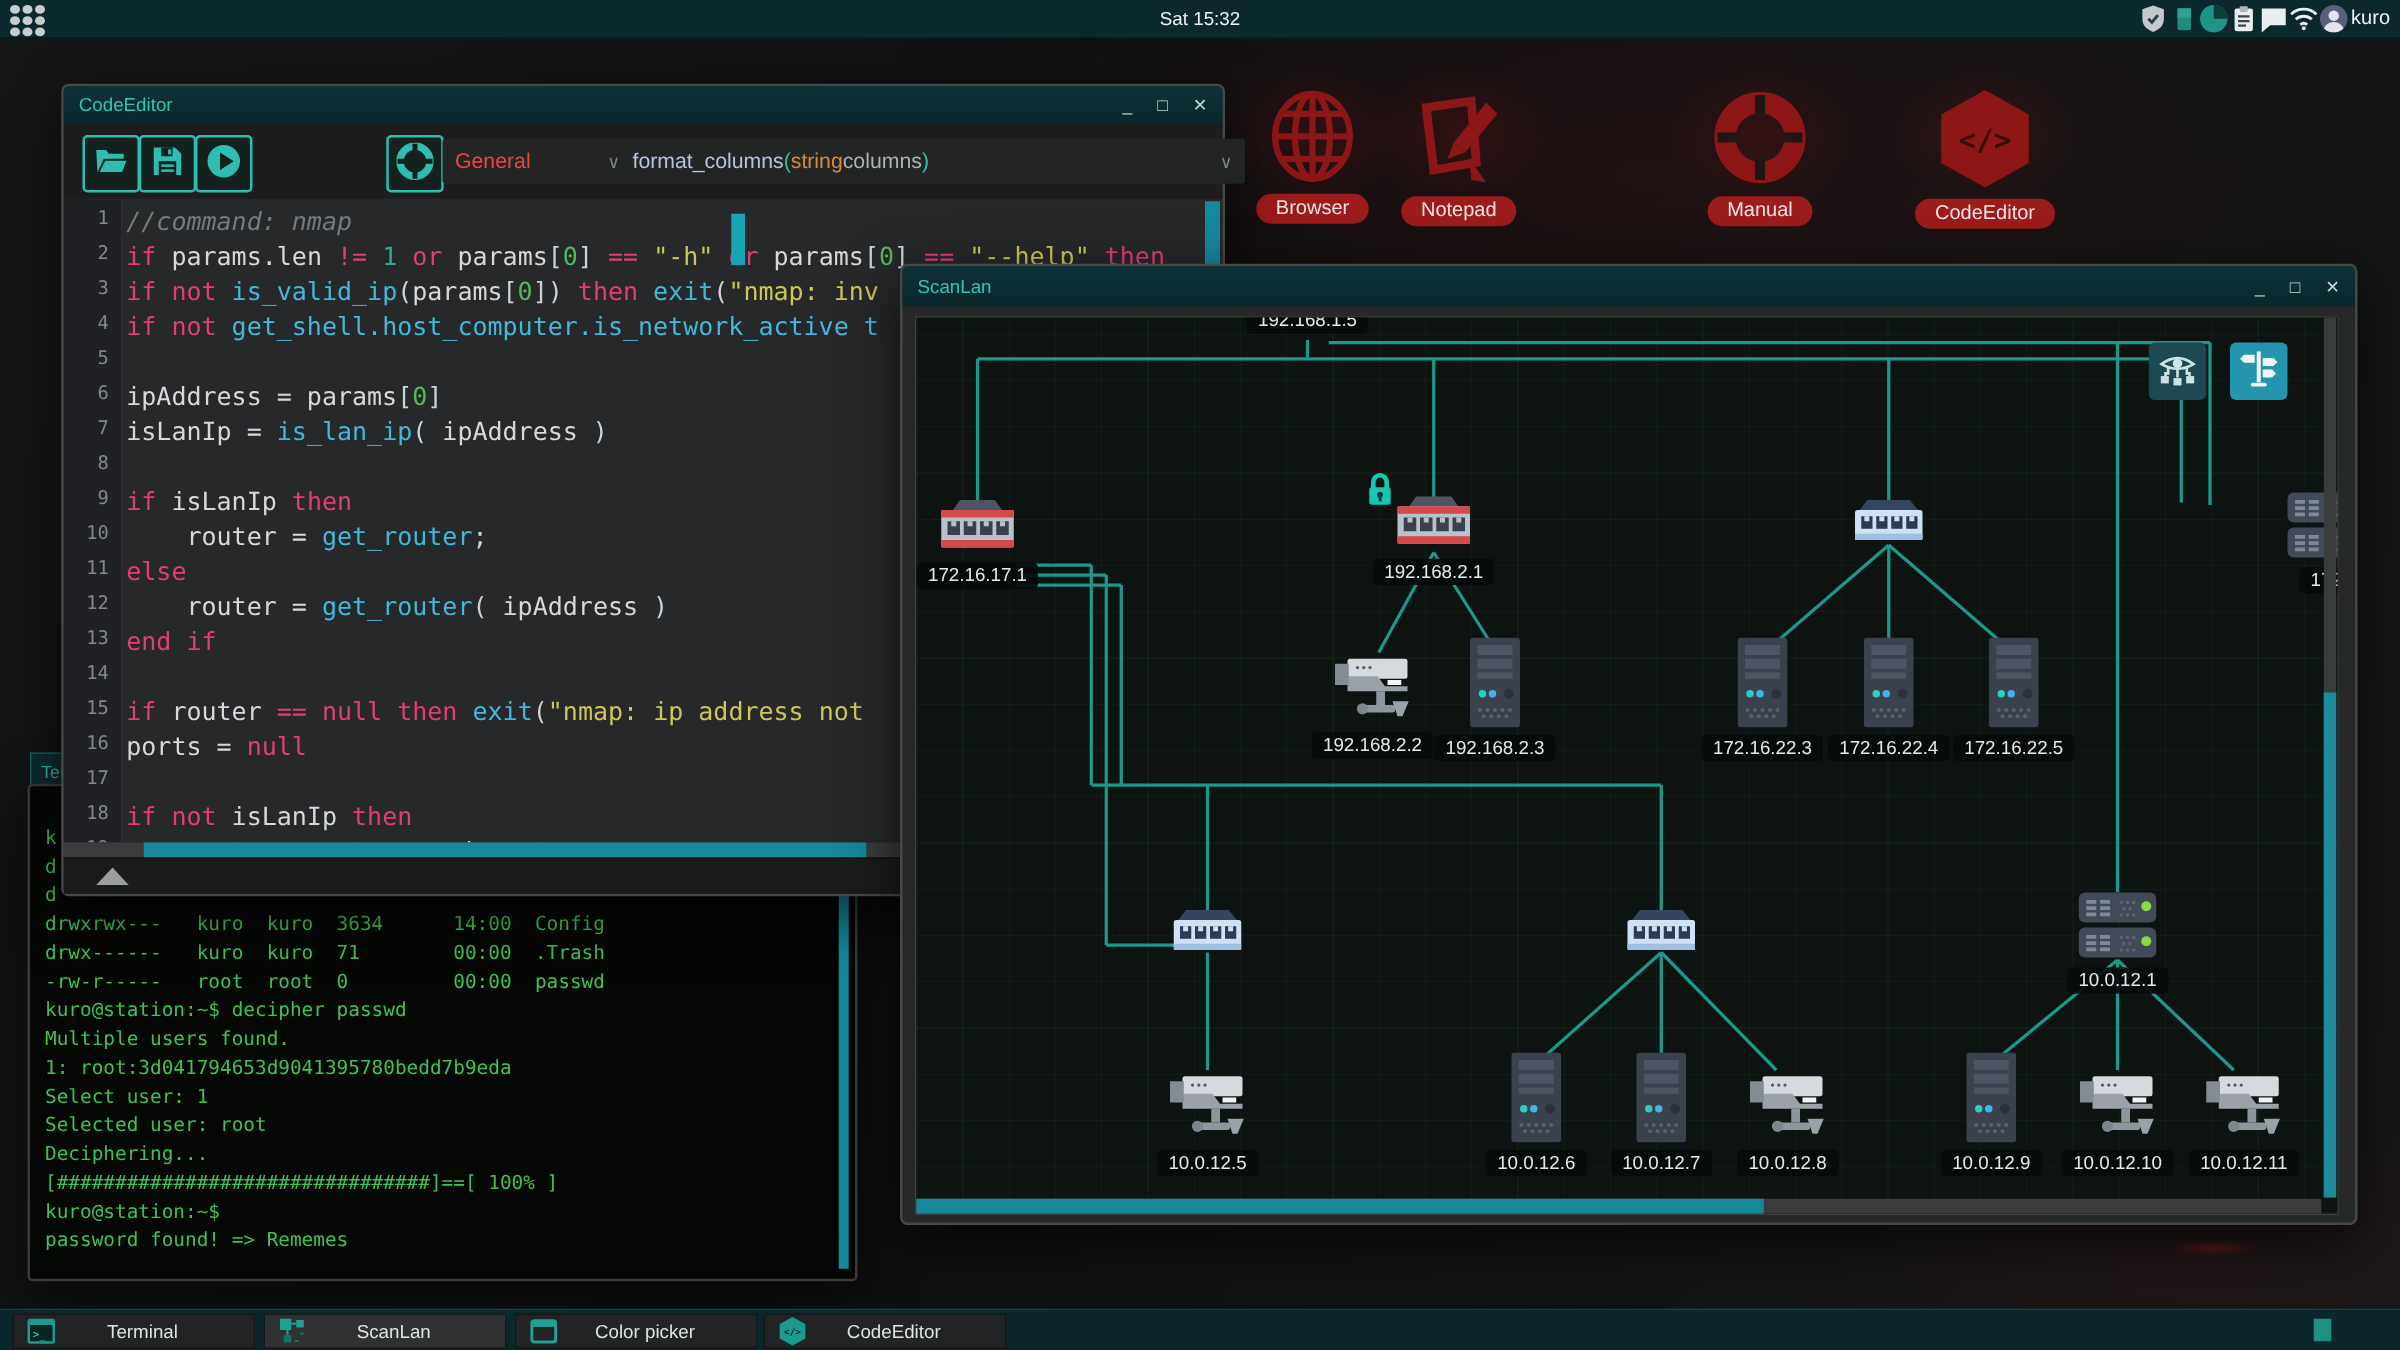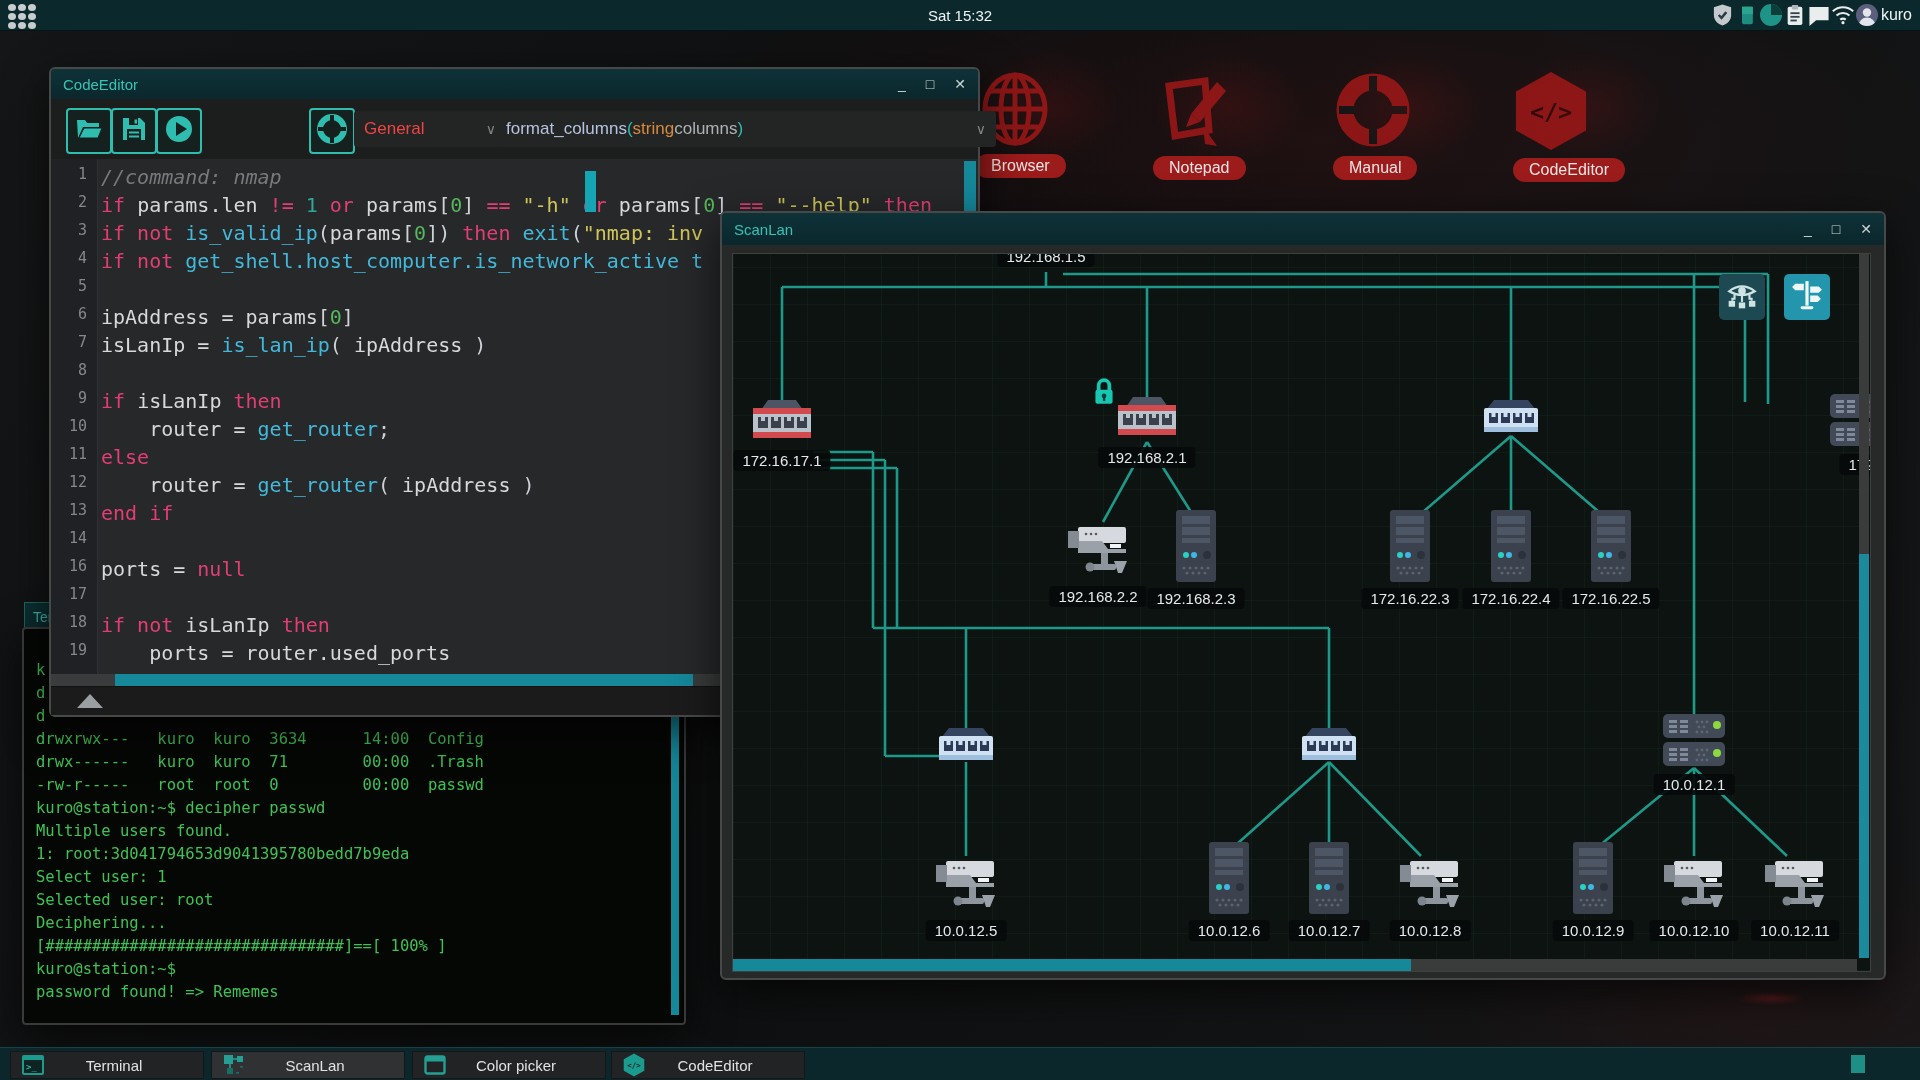--- a/index.html
+++ b/index.html
@@ -13,21 +13,21 @@
   
   .topbar{position:absolute;left:0;top:0;width:1920px;height:30px;background:#0b282c;z-index:30;
           border-bottom:1px solid #051417;display:flex;align-items:center;color:#e8eef0;}
   .launcher{position:absolute;left:8px;top:4px;display:grid;grid-template-columns:repeat(3,8px);gap:2px;cursor:pointer;}
   .launcher i{width:8px;height:7px;border-radius:50%;background:#c7ccce;display:block;}
   .clock{position:absolute;left:0;right:0;text-align:center;font-size:15px;color:#eef3f4;}
   .tray{position:absolute;right:8px;top:0;height:30px;display:flex;align-items:center;}
   .tray .t-ic{width:24px;height:24px;display:flex;align-items:center;justify-content:center;}
   .tray .uname{font-size:16px;color:#eef3f4;margin-left:2px;}
   
-  .dicon{position:absolute;width:150px;cursor:pointer;}
+  .dicon{position:absolute;width:150px;text-align:center;cursor:pointer;}
   .dicon .glow{position:absolute;left:50%;top:36px;width:150px;height:110px;transform:translate(-50%,-50%);
                background:radial-gradient(closest-side,rgba(150,22,22,.18),transparent);}
   .dicon .pill{display:inline-block;margin-top:2px;background:#9c1b1b;color:#f2e4e4;font-size:16px;
                padding:3px 16px;border-radius:14px;position:relative;}
   
   .win{position:absolute;border:2px solid #474848;border-radius:6px;background:#272828;
        box-shadow:0 14px 44px rgba(0,0,0,.65);}
   .titlebar{position:absolute;left:0;top:0;right:0;height:30px;border-radius:4px 4px 0 0;
             background:linear-gradient(180deg,#0e3238,#0a272c);display:flex;align-items:center;
             padding:0 12px;color:#35c3b5;font-size:15px;}
@@ -107,21 +107,21 @@
       <div class="dicon" style="left: 975px; top: 70px;"><div class="glow"></div>
     <span><svg width="80" height="78" viewBox="0 0 78 78" fill="none" stroke="#8c1616" stroke-width="5">
             <ellipse cx="39" cy="39" rx="30" ry="34"></ellipse>
             <ellipse cx="39" cy="39" rx="14" ry="34"></ellipse>
             <line x1="9" y1="39" x2="69" y2="39"></line>
             <line x1="13" y1="21" x2="65" y2="21"></line>
             <line x1="13" y1="57" x2="65" y2="57"></line>
             <line x1="39" y1="5" x2="39" y2="73"></line>
           </svg></span>
     <div><span class="pill">Browser</span></div></div>
-      <div class="dicon" style="left: 1153px; top: 70px;"><div class="glow"></div>
+      <div class="dicon" style="left: 1092px; top: 70px;"><div class="glow"></div>
     <span><svg width="84" height="80" viewBox="0 0 84 80">
             <path d="M16 16 L52 11 L56 60 L22 66 Z" stroke="#8c1616" stroke-width="7" fill="none"></path>
             <polygon points="38,44 64,12 73,21 47,52" fill="#8c1616"></polygon>
             <polygon points="33,57 38,44 47,52" fill="#8c1616"></polygon>
             <polygon points="50,56 64,76 52,74" fill="#8c1616"></polygon>
           </svg></span>
     <div><span class="pill">Notepad</span></div></div>
       <div class="dicon" style="left: 1333px; top: 70px;"><div class="glow"></div>
     <span><svg width="80" height="80" viewBox="0 0 80 80">
             <circle cx="40" cy="40" r="28" fill="none" stroke="#8c1616" stroke-width="17"></circle>
@@ -231,20 +231,21 @@
           <div class="code-line"><span class="ln">5</span><span class="lc"></span></div>
           <div class="code-line"><span class="ln">6</span><span class="lc"><span class="sg-pl">ipAddress = params</span><span class="sg-br">[</span><span class="sg-zero">0</span><span class="sg-br">]</span></span></div>
           <div class="code-line"><span class="ln">7</span><span class="lc"><span class="sg-pl">isLanIp = </span><span class="sg-fn">is_lan_ip</span><span class="sg-br">(</span><span class="sg-pl"> ipAddress </span><span class="sg-br">)</span></span></div>
           <div class="code-line"><span class="ln">8</span><span class="lc"></span></div>
           <div class="code-line"><span class="ln">9</span><span class="lc"><span class="sg-kw">if</span><span class="sg-pl"> isLanIp </span><span class="sg-kw">then</span></span></div>
           <div class="code-line"><span class="ln">10</span><span class="lc"><span class="sg-pl">    router = </span><span class="sg-fn">get_router</span><span class="sg-br">;</span></span></div>
           <div class="code-line"><span class="ln">11</span><span class="lc"><span class="sg-kw">else</span></span></div>
           <div class="code-line"><span class="ln">12</span><span class="lc"><span class="sg-pl">    router = </span><span class="sg-fn">get_router</span><span class="sg-br">(</span><span class="sg-pl"> ipAddress </span><span class="sg-br">)</span></span></div>
           <div class="code-line"><span class="ln">13</span><span class="lc"><span class="sg-kw">end if</span></span></div>
           <div class="code-line"><span class="ln">14</span><span class="lc"></span></div>
+          <div class="code-line"><span class="ln">15</span><span class="lc"><span class="sg-kw">if</span><span class="sg-pl"> router </span><span class="sg-kw">==</span><span class="sg-kw"> null</span><span class="sg-kw"> then</span><span class="sg-fn"> exit</span><span class="sg-br">(</span><span class="sg-str">"nmap: ip address not</span></span></div>
           <div class="code-line"><span class="ln">16</span><span class="lc"><span class="sg-pl">ports = </span><span class="sg-kw">null</span></span></div>
           <div class="code-line"><span class="ln">17</span><span class="lc"></span></div>
           <div class="code-line"><span class="ln">18</span><span class="lc"><span class="sg-kw">if not</span><span class="sg-pl"> isLanIp </span><span class="sg-kw">then</span></span></div>
           <div class="code-line"><span class="ln">19</span><span class="lc"><span class="sg-pl">    ports = router.used_ports</span></span></div>
         </div>
     </div>
     <div class="ed-vscroll"></div>
     <div class="ed-hscroll">
         <div class="ed-hthumb"></div>
       </div>

